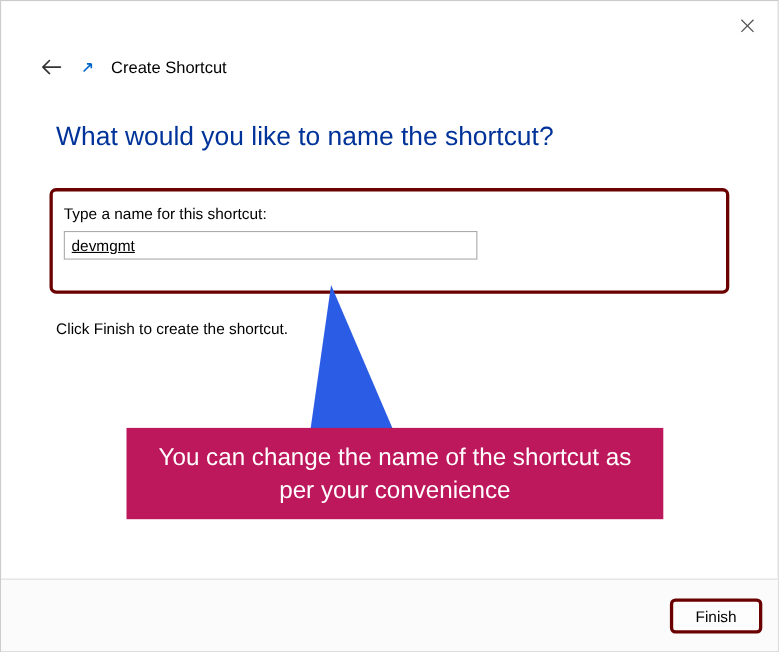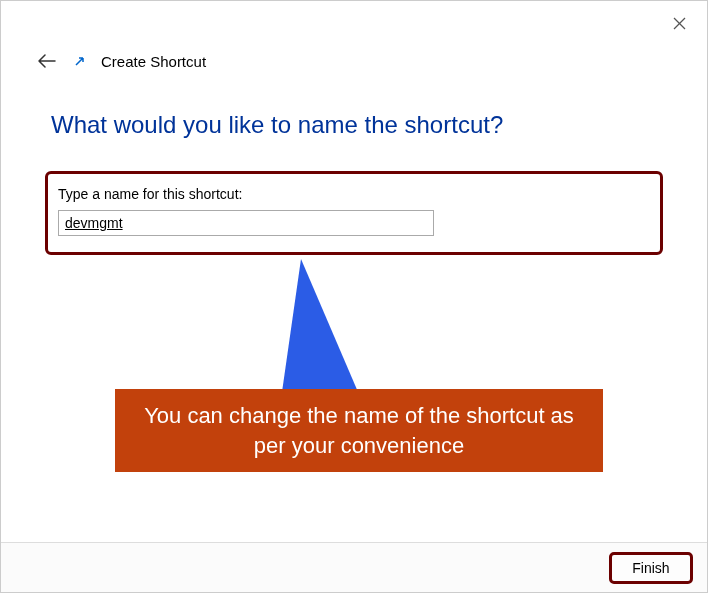--- a/index.html
+++ b/index.html
@@ -67,21 +67,21 @@
     .heading {
       color: #003399;
       font-size: 24px;
       padding: 40px 50px 20px 50px;
       font-weight: 400;
     }
     .highlight-box {
       margin: 12px 44px 0 44px;
       border: 3px solid #6b0000;
       border-radius: 6px;
-      padding: 12px 10px 16px 10px;
+      padding: 12px 10px 28px 10px;
     }
     .field-label {
       font-size: 14px;
       color: #000;
       margin-bottom: 8px;
     }
     .text-input {
       width: 376px;
       height: 26px;
       border: 1px solid #aaa;
@@ -103,33 +103,33 @@
       height: 0;
       border-left: 20px solid transparent;
       border-right: 60px solid transparent;
       border-bottom: 140px solid #2b5ce6;
     }
     .callout-box {
       position: absolute;
       top: 388px;
       left: 114px;
       width: 488px;
-      background: #c2410c;
+      background: #be185d;
       color: #fff;
       font-size: 22px;
       text-align: center;
       padding: 12px 16px;
       line-height: 1.35;
     }
     .footer {
       position: absolute;
       bottom: 0;
       left: 0;
       right: 0;
-      height: 50px;
+      height: 66px;
       border-top: 1px solid #ddd;
       background: #fbfbfb;
       display: flex;
       align-items: center;
       justify-content: flex-end;
       padding-right: 14px;
       gap: 4px;
     }
     .btn {
       height: 28px;
@@ -174,20 +174,21 @@
     <div class="title-text">Create Shortcut</div>
   </div>
 
   <div class="heading">What would you like to name the shortcut?</div>
 
   <div class="highlight-box">
     <div class="field-label">Type a name for this shortcut:</div>
     <input type="text" class="text-input" value="devmgmt" style="">
   </div>
 
+  <div class="instruction">Click Finish to create the shortcut.</div>
 
   <div class="callout-triangle"></div>
   <div class="callout-box">You can change the name of the shortcut as per your convenience</div>
 
   <div class="footer">
     <button class="btn btn-primary-outline">Finish</button>
   </div>
 
 </div>
 

